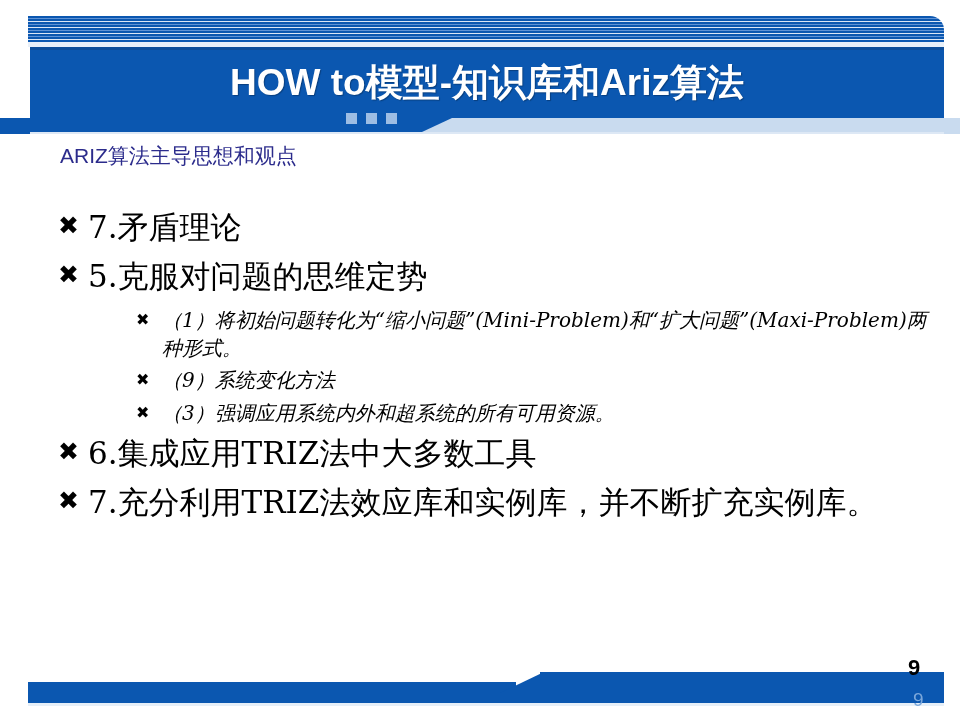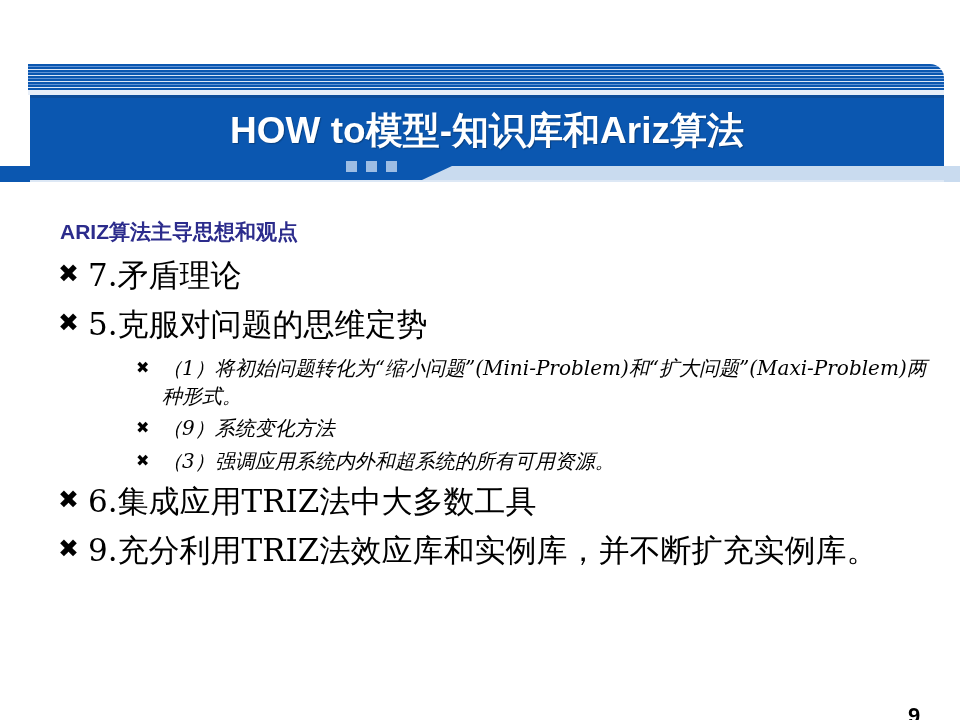--- a/index.html
+++ b/index.html
@@ -10,21 +10,20 @@
     background: #ffffff;
     font-family: "Liberation Sans", sans-serif;
     overflow: hidden;
   }
 
   .slide {
     position: relative;
     width: 960px;
     height: 596px;
     background: #ffffff;
-    margin-top: 48px;
   }
 
   
   .header-zone {
     position: absolute;
     left: 0; top: 0;
     width: 960px;
     height: 134px;
   }
 
@@ -156,23 +155,23 @@
   .header-square {
     width: 11px;
     height: 11px;
     background: #9dbde4;
   }
 
   
   .subtitle {
     position: absolute;
     left: 60px;
-    top: 170px;
+    top: 142px;
     font-size: 21px;
-    font-weight: bold;
+    font-weight: normal;
     color: #2c2c8c;
     font-family: "Liberation Sans", sans-serif;
     white-space: nowrap;
   }
 
   .content {
     position: absolute;
     left: 58px;
     top: 207px;
     width: 870px;
@@ -350,21 +349,21 @@
       </div>
     </div>
 
     <div class="bullet-l1">
       <span class="marker">✖</span>
       <span class="txt">6.集成应用TRIZ法中大多数工具</span>
     </div>
 
     <div class="bullet-l1">
       <span class="marker">✖</span>
-      <span class="txt">9.充分利用TRIZ法效应库和实例库，并不断扩充实例库。</span>
+      <span class="txt">7.充分利用TRIZ法效应库和实例库，并不断扩充实例库。</span>
     </div>
 
   </div>
 
   <div class="footer-zone">
     <div class="footer-left"></div>
     <div class="footer-diag"></div>
     <div class="footer-right"></div>
     <div class="footer-baseline"></div>
   </div>

